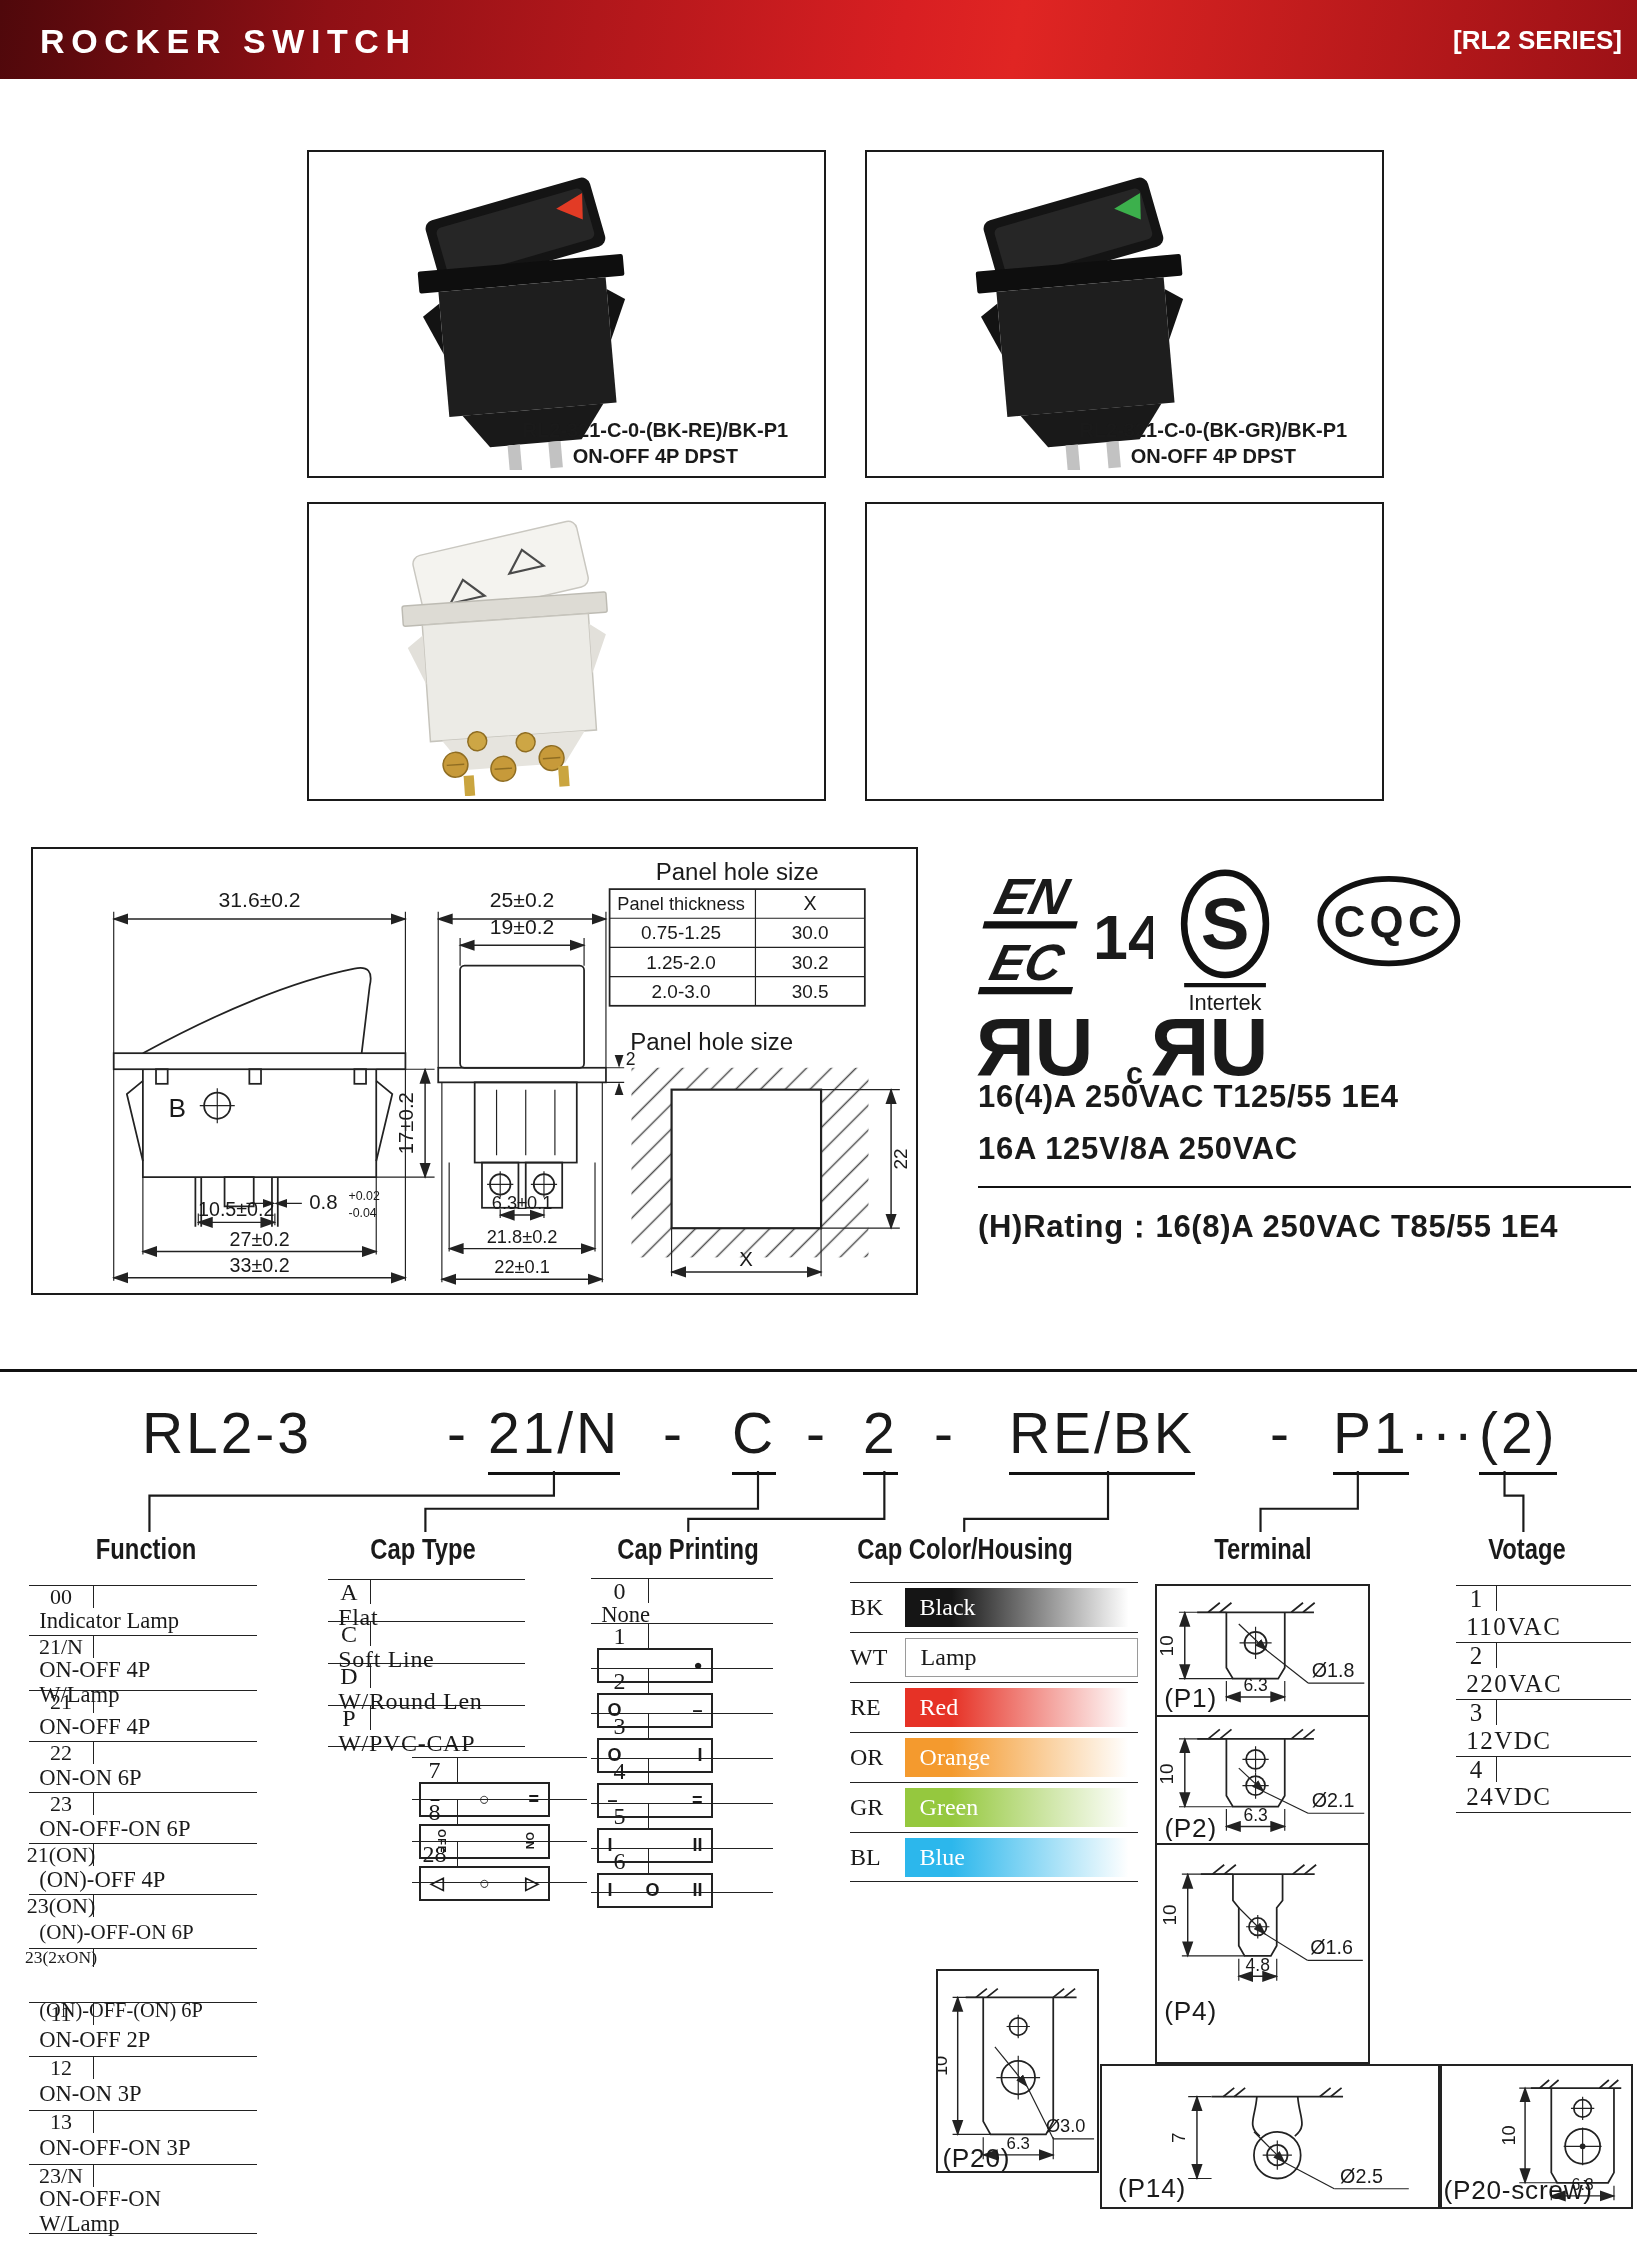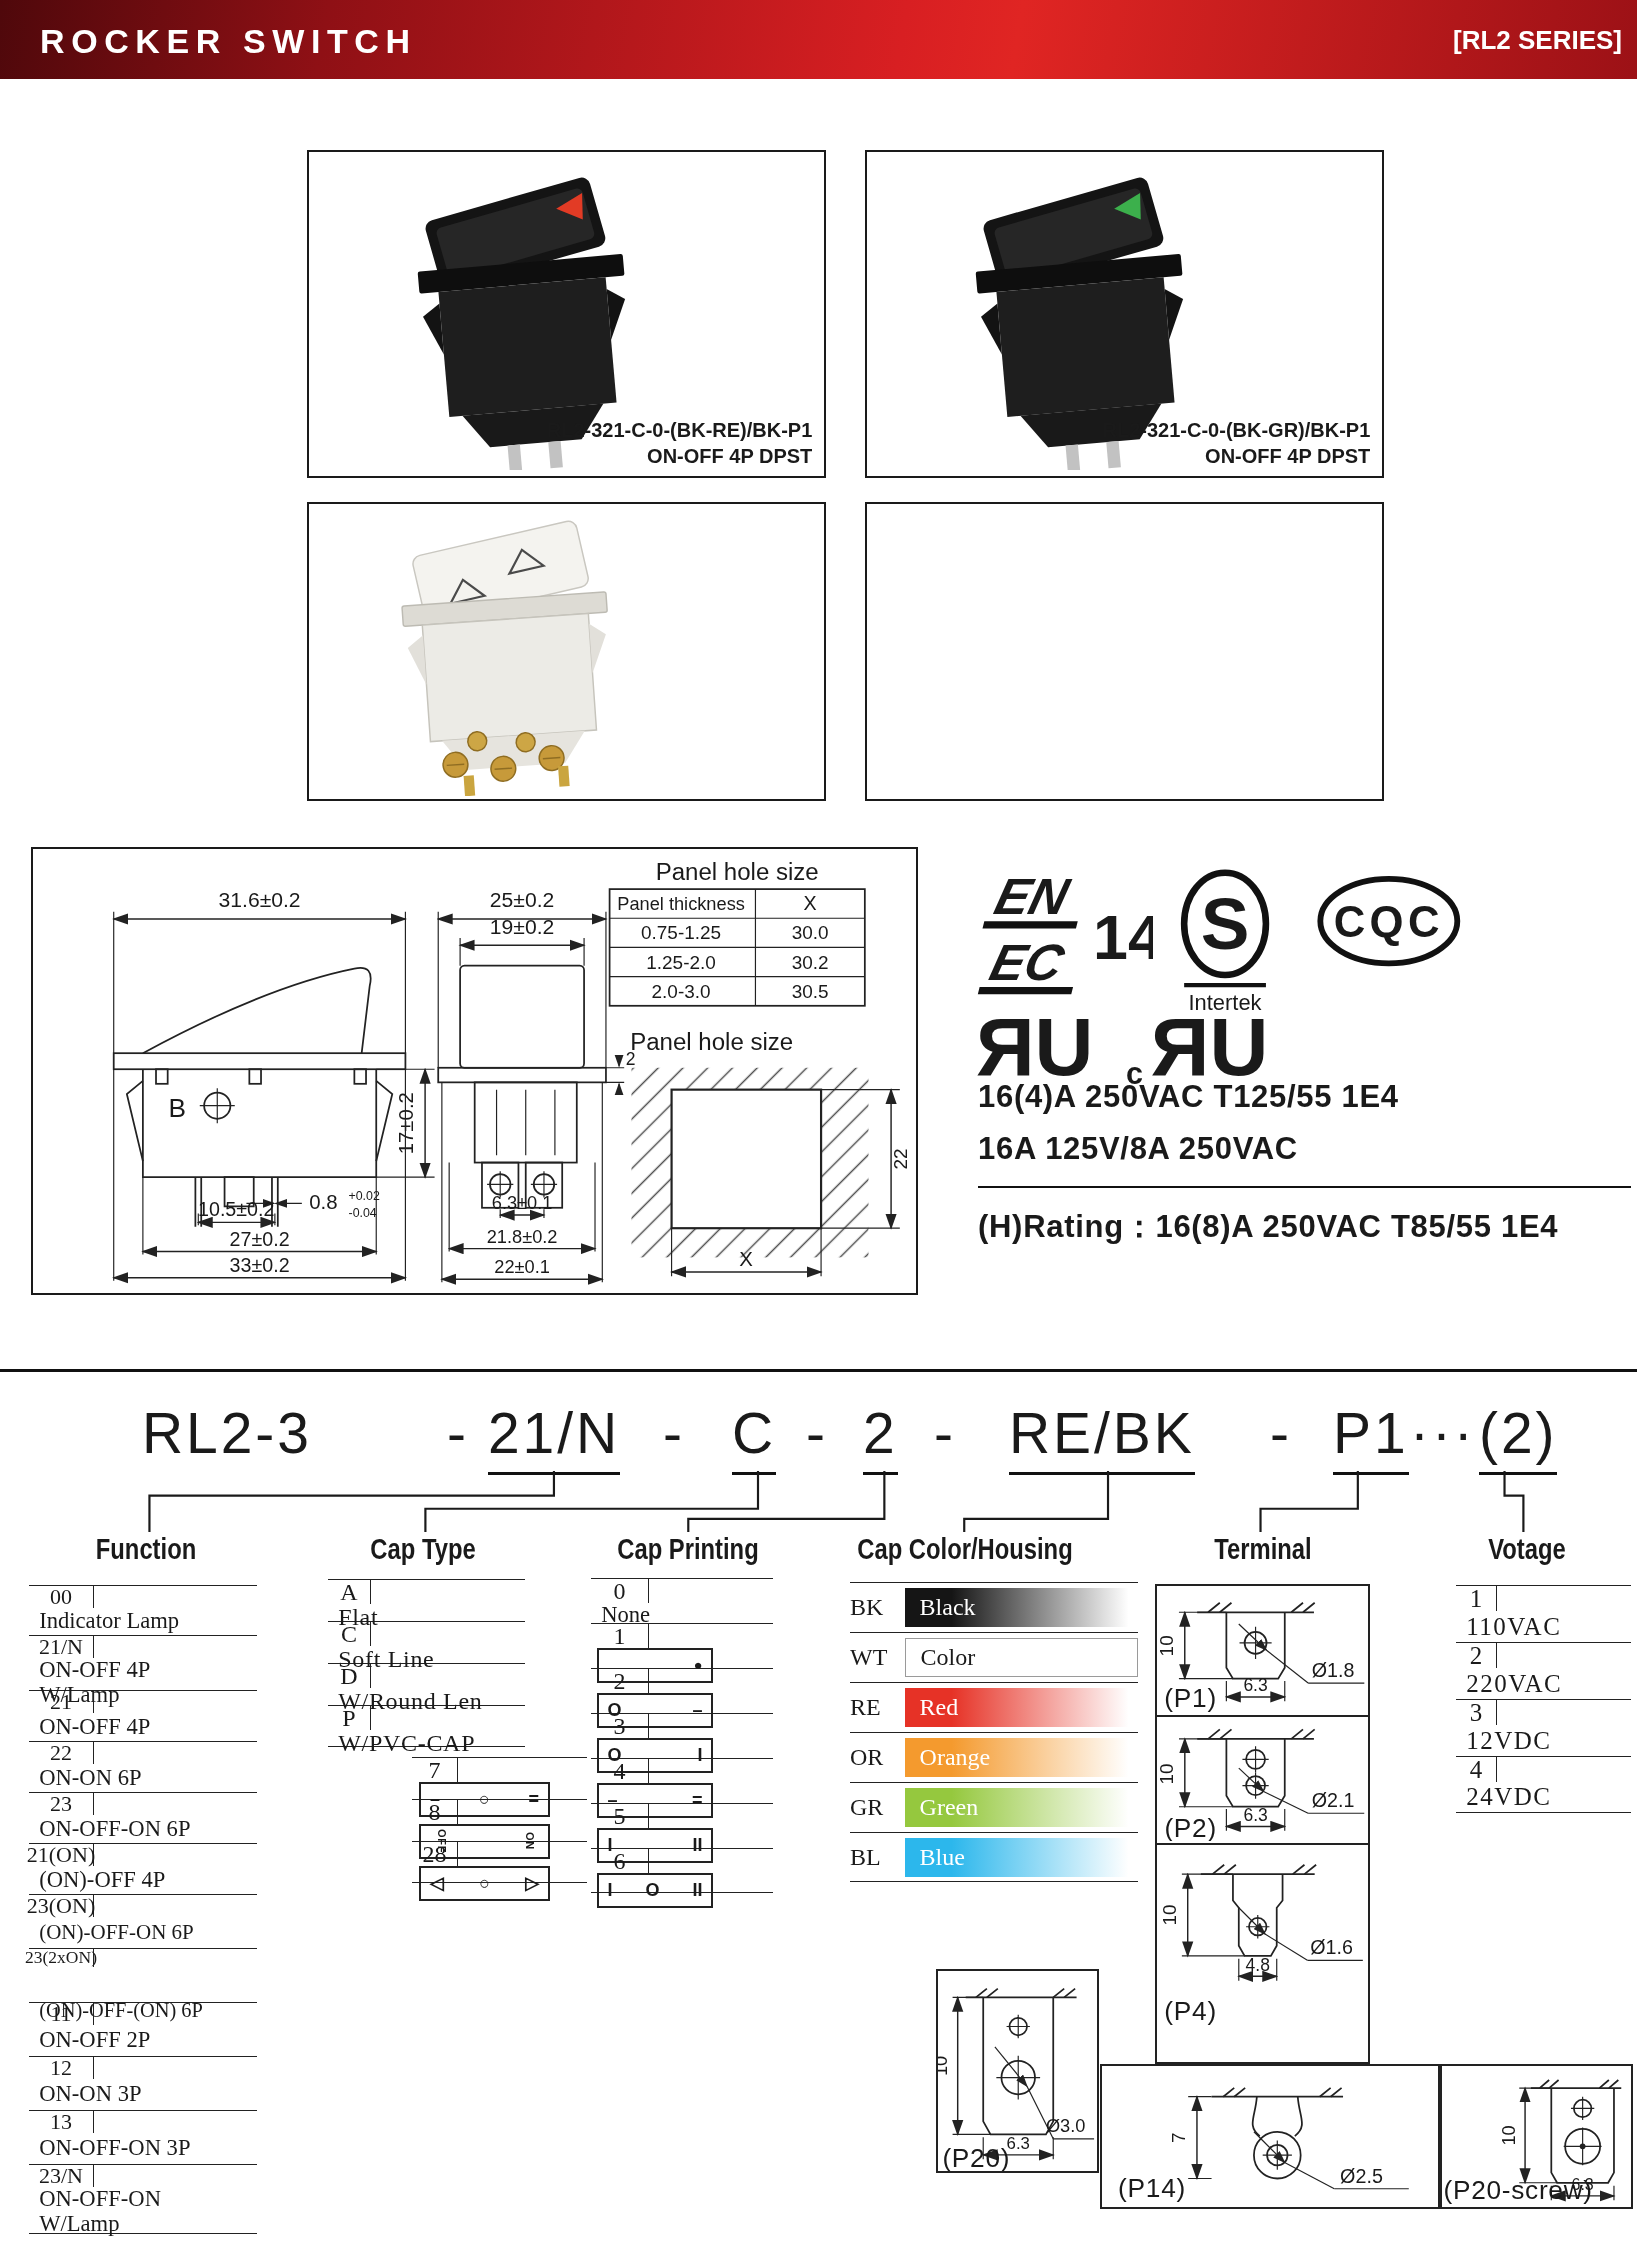--- a/index.html
+++ b/index.html
@@ -7,21 +7,21 @@
        font-family:"Liberation Sans",sans-serif;color:#1a1a1a;overflow:hidden;}
   .abs{position:absolute;}
   
   .hdr-bar{left:0;top:0;width:1638px;height:79px;
     background:linear-gradient(100deg,#4f080b 0%,#8f1015 20%,#d81f22 55%,#e02523 62%,#9c1116 100%);}
   .hdr-brand{left:40px;top:22px;font-size:34px;font-weight:bold;color:#fff;letter-spacing:6.6px;}
   .hdr-model{left:562px;top:7.3px;font-size:55px;font-weight:bold;color:#fff;letter-spacing:1.5px;}
   .hdr-series{right:16px;top:25px;font-size:26px;font-weight:bold;color:#fff;position:absolute;}
   
   .pbox{border:2.2px solid #1a1a1a;background:#fff;}
-  .caption{position:absolute;right:11.7px;bottom:7.3px;font-size:20px;font-weight:bold;line-height:1.3;text-align:right;}
+  .caption{position:absolute;right:11.7px;bottom:7.3px;font-size:20px;font-weight:bold;line-height:1.3;text-align:center;}
   
   .dpanel{left:31px;top:847px;width:883px;height:444px;border:2.2px solid #1a1a1a;}
   svg text{font-family:"Liberation Sans",sans-serif;fill:#1a1a1a;}
   .dim{stroke:#222;stroke-width:2;fill:none;marker-start:url(#ar);marker-end:url(#ar);}
   .ln{stroke:#222;stroke-width:2.4;fill:none;}
   .thin{stroke:#222;stroke-width:1.6;fill:none;}
   
   .ratings{left:978px;top:1079px;width:653px;}
   .ratings .r1{font-size:31px;font-weight:bold;letter-spacing:0.7px;margin-bottom:16px;}
   .ratings hr{border:none;border-top:2.2px solid #111;margin:19px 0 17.5px 0;}
@@ -460,21 +460,21 @@
   </div>
 </div>
 
 <div class="abs cc-table" style="left:850px;top:1582px;width:288px;">
   <div class="cc-row">
       <div class="cc-code">BK</div>
       <div class="cc-swatch" style="color: rgb(255, 255, 255); background: linear-gradient(90deg, rgb(21, 21, 21) 0%, rgb(21, 21, 21) 20%, rgba(255, 255, 255, 0) 96%);">Black</div>
     </div>
   <div class="cc-row">
       <div class="cc-code">WT</div>
-      <div class="cc-swatch" style="color: rgb(26, 26, 26); background: rgb(255, 255, 255); border: 1.5px solid rgb(154, 154, 154);">Color</div>
+      <div class="cc-swatch" style="color: rgb(26, 26, 26); background: rgb(255, 255, 255); border: 1.5px solid rgb(154, 154, 154);">Lamp</div>
     </div>
   <div class="cc-row">
       <div class="cc-code">RE</div>
       <div class="cc-swatch" style="color: rgb(255, 255, 255); background: linear-gradient(90deg, rgb(230, 50, 38) 0%, rgb(230, 50, 38) 20%, rgba(255, 255, 255, 0) 96%);">Red</div>
     </div>
   <div class="cc-row">
       <div class="cc-code">OR</div>
       <div class="cc-swatch" style="color: rgb(255, 255, 255); background: linear-gradient(90deg, rgb(244, 154, 46) 0%, rgb(244, 154, 46) 20%, rgba(255, 255, 255, 0) 96%);">Orange</div>
     </div>
   <div class="cc-row">

